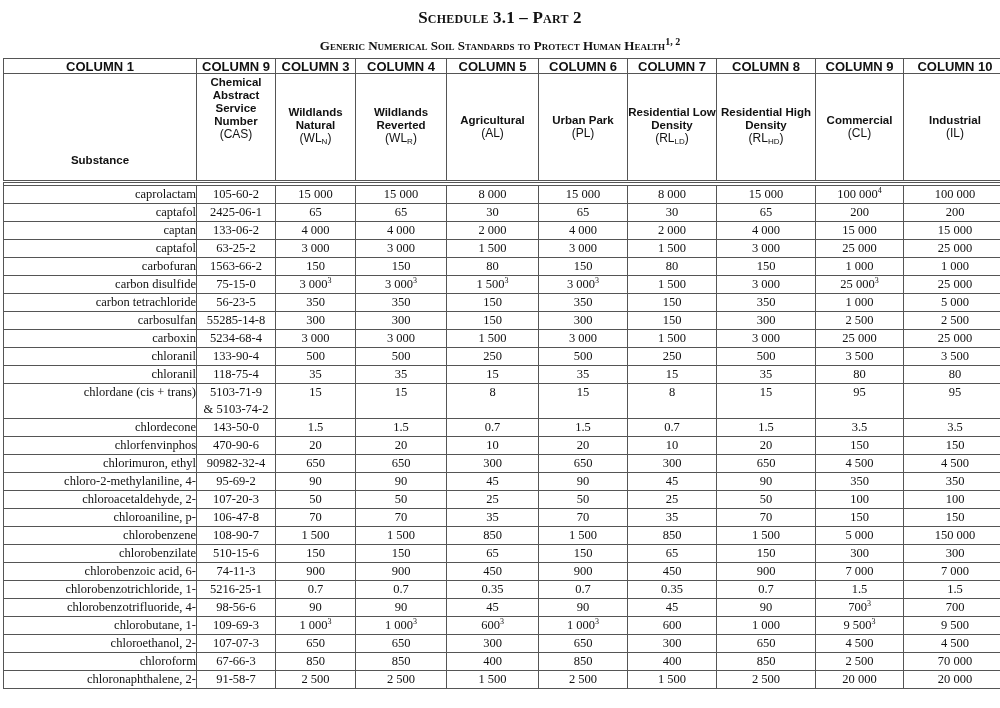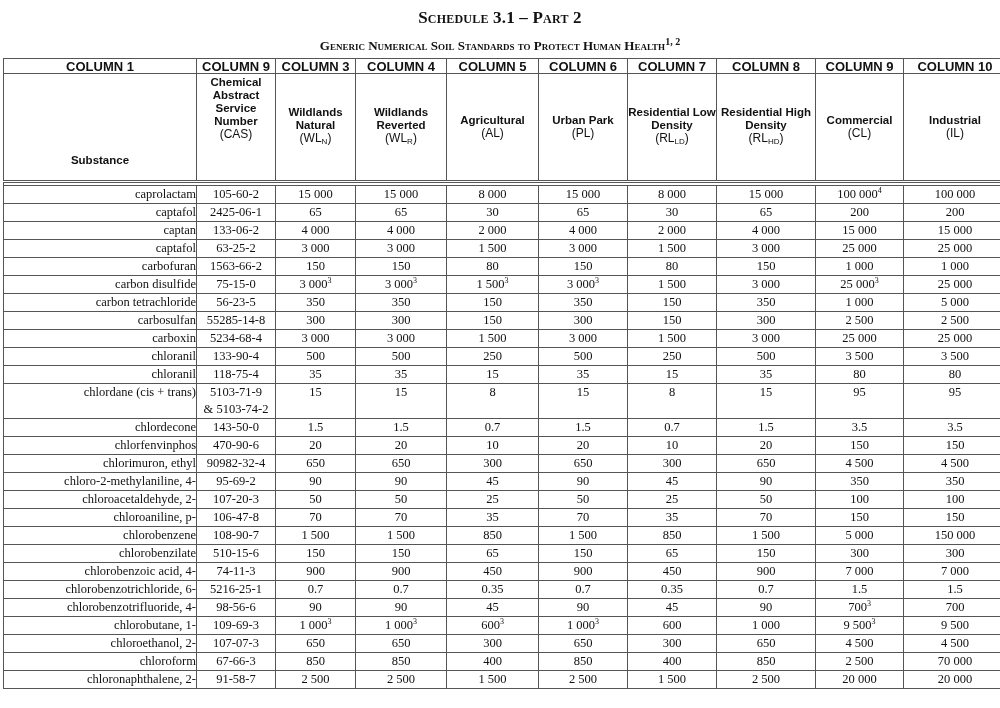--- a/index.html
+++ b/index.html
@@ -360,35 +360,35 @@
         <td><span>150</span></td>
         <td><span>150</span></td>
         <td><span>65</span></td>
         <td><span>150</span></td>
         <td><span>65</span></td>
         <td><span>150</span></td>
         <td><span>300</span></td>
         <td><span>300</span></td>
       </tr>
       <tr>
-        <td class="sub">chlorobenzoic acid, 4-</td>
+        <td class="sub">chlorobenzoic acid, 6-</td>
         <td>
           <div>74-11-3</div>
         </td>
         <td><span>900</span></td>
         <td><span>900</span></td>
         <td><span>450</span></td>
         <td><span>900</span></td>
         <td><span>450</span></td>
         <td><span>900</span></td>
         <td><span>7 000</span></td>
         <td><span>7 000</span></td>
       </tr>
       <tr>
-        <td class="sub">chlorobenzotrichloride, 6-</td>
+        <td class="sub">chlorobenzotrichloride, 1-</td>
         <td>
           <div>5216-25-1</div>
         </td>
         <td><span>0.7</span></td>
         <td><span>0.7</span></td>
         <td><span>0.35</span></td>
         <td><span>0.7</span></td>
         <td><span>0.35</span></td>
         <td><span>0.7</span></td>
         <td><span>1.5</span></td>

